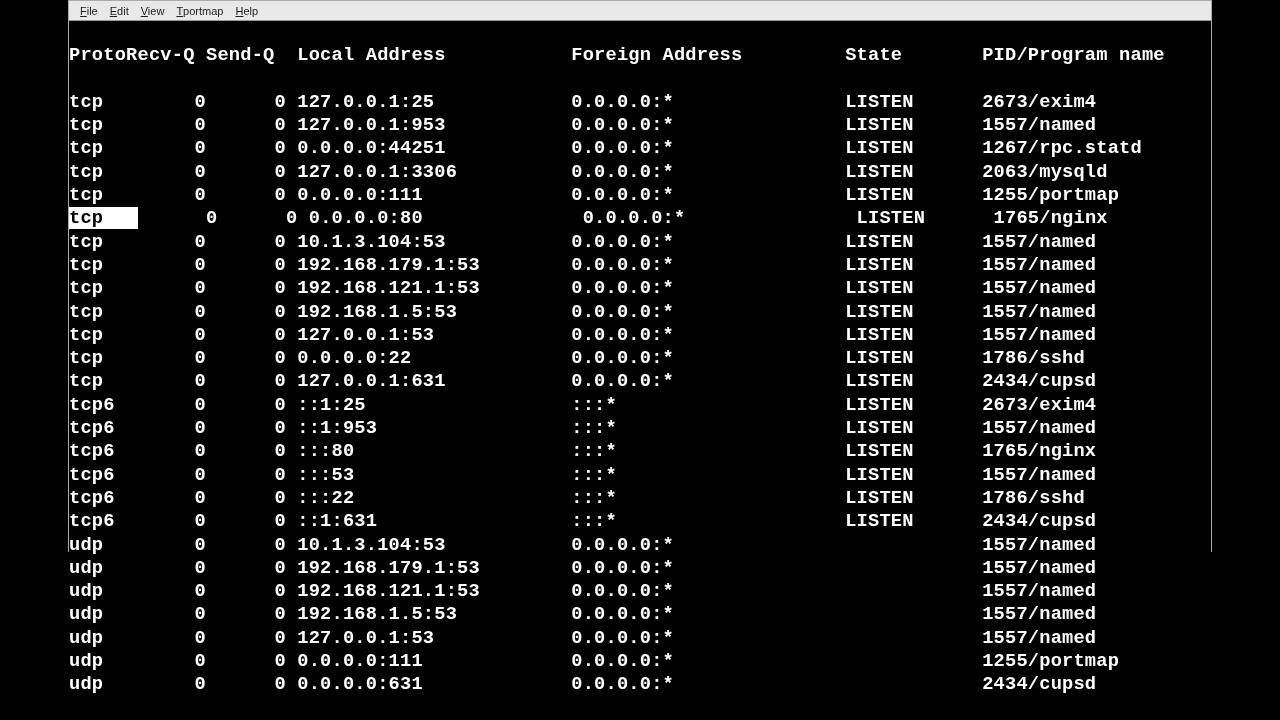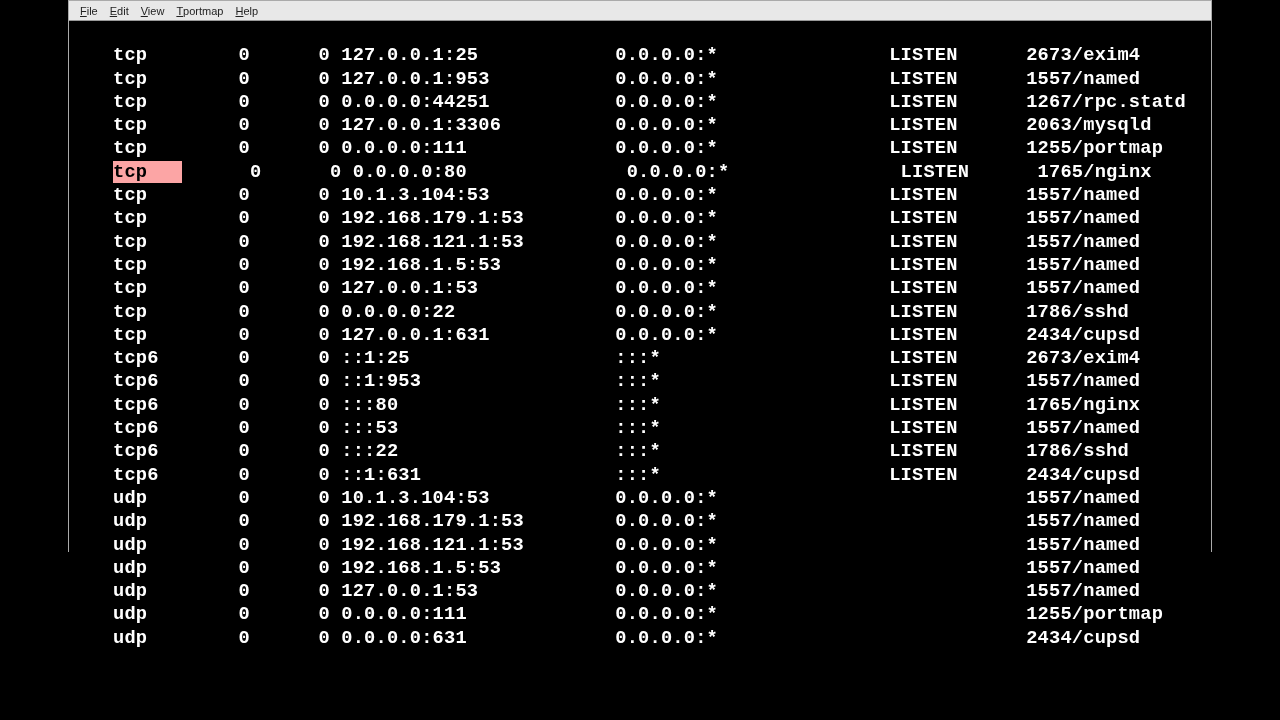--- a/index.html
+++ b/index.html
@@ -41,35 +41,36 @@
     font-size: 18.7px;
     line-height: 23.3px;
     padding: 0;
     white-space: pre;
     letter-spacing: 0.2px;
     font-family: "Courier New", monospace;
     font-weight: 600;
   }
   .title-line { }
   .header-row { }
-  .row { white-space: pre; margin-left: 44px; }
+  .row { white-space: pre; }
   .highlight {
-    background: #fca5a5;
+    background: #ffffff;
     color: #000;
   }
 </style>
 </head>
 <body>
 
 <div class="window">
   <div class="menubar">
     <span class="menu-item"><span class="u">F</span><span>ile</span></span>
     <span class="menu-item"><span class="u">E</span><span>dit</span></span>
     <span class="menu-item"><span class="u">V</span><span>iew</span></span>
     <span class="menu-item"><span class="u">T</span><span>portmap</span></span>
     <span class="menu-item"><span class="u">H</span><span>elp</span></span>
   </div>
 
   <div class="terminal">
+<div class="header-row" id="header-row">ProtoRecv-Q Send-Q  Local Address           Foreign Address         State       PID/Program name</div>
 <div id="rows-container"><div class="row">tcp        0      0 127.0.0.1:25            0.0.0.0:*               LISTEN      2673/exim4</div><div class="row">tcp        0      0 127.0.0.1:953           0.0.0.0:*               LISTEN      1557/named</div><div class="row">tcp        0      0 0.0.0.0:44251           0.0.0.0:*               LISTEN      1267/rpc.statd</div><div class="row">tcp        0      0 127.0.0.1:3306          0.0.0.0:*               LISTEN      2063/mysqld</div><div class="row">tcp        0      0 0.0.0.0:111             0.0.0.0:*               LISTEN      1255/portmap</div><div class="row"><span class="highlight">tcp   </span><span>      0      0 0.0.0.0:80              0.0.0.0:*               LISTEN      1765/nginx</span></div><div class="row">tcp        0      0 10.1.3.104:53           0.0.0.0:*               LISTEN      1557/named</div><div class="row">tcp        0      0 192.168.179.1:53        0.0.0.0:*               LISTEN      1557/named</div><div class="row">tcp        0      0 192.168.121.1:53        0.0.0.0:*               LISTEN      1557/named</div><div class="row">tcp        0      0 192.168.1.5:53          0.0.0.0:*               LISTEN      1557/named</div><div class="row">tcp        0      0 127.0.0.1:53            0.0.0.0:*               LISTEN      1557/named</div><div class="row">tcp        0      0 0.0.0.0:22              0.0.0.0:*               LISTEN      1786/sshd</div><div class="row">tcp        0      0 127.0.0.1:631           0.0.0.0:*               LISTEN      2434/cupsd</div><div class="row">tcp6       0      0 ::1:25                  :::*                    LISTEN      2673/exim4</div><div class="row">tcp6       0      0 ::1:953                 :::*                    LISTEN      1557/named</div><div class="row">tcp6       0      0 :::80                   :::*                    LISTEN      1765/nginx</div><div class="row">tcp6       0      0 :::53                   :::*                    LISTEN      1557/named</div><div class="row">tcp6       0      0 :::22                   :::*                    LISTEN      1786/sshd</div><div class="row">tcp6       0      0 ::1:631                 :::*                    LISTEN      2434/cupsd</div><div class="row">udp        0      0 10.1.3.104:53           0.0.0.0:*                           1557/named</div><div class="row">udp        0      0 192.168.179.1:53        0.0.0.0:*                           1557/named</div><div class="row">udp        0      0 192.168.121.1:53        0.0.0.0:*                           1557/named</div><div class="row">udp        0      0 192.168.1.5:53          0.0.0.0:*                           1557/named</div><div class="row">udp        0      0 127.0.0.1:53            0.0.0.0:*                           1557/named</div><div class="row">udp        0      0 0.0.0.0:111             0.0.0.0:*                           1255/portmap</div><div class="row">udp        0      0 0.0.0.0:631             0.0.0.0:*                           2434/cupsd</div></div>
 
   </div>
 </div>
 
 </body></html>

